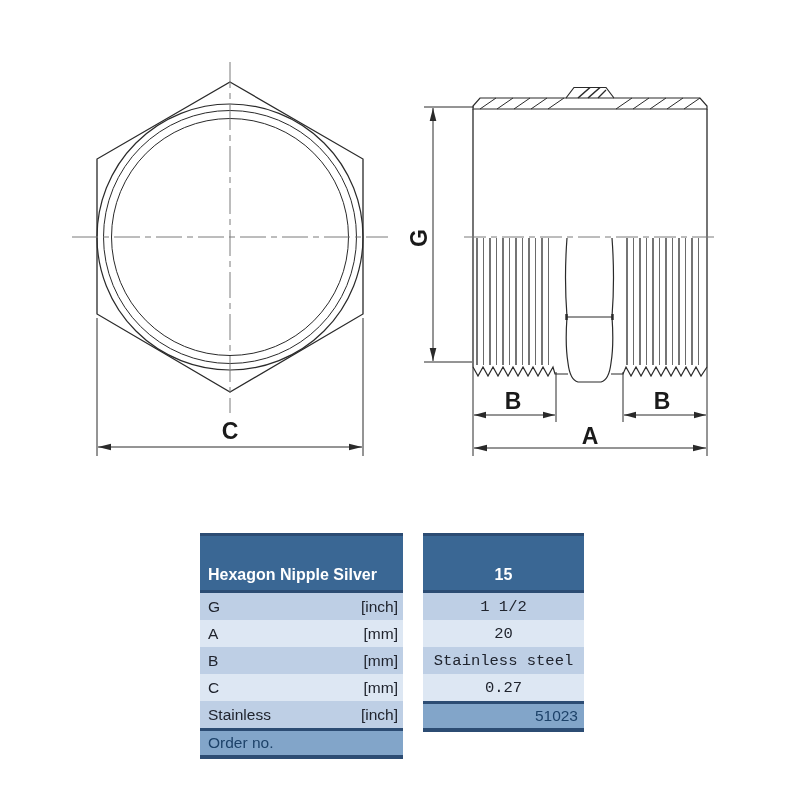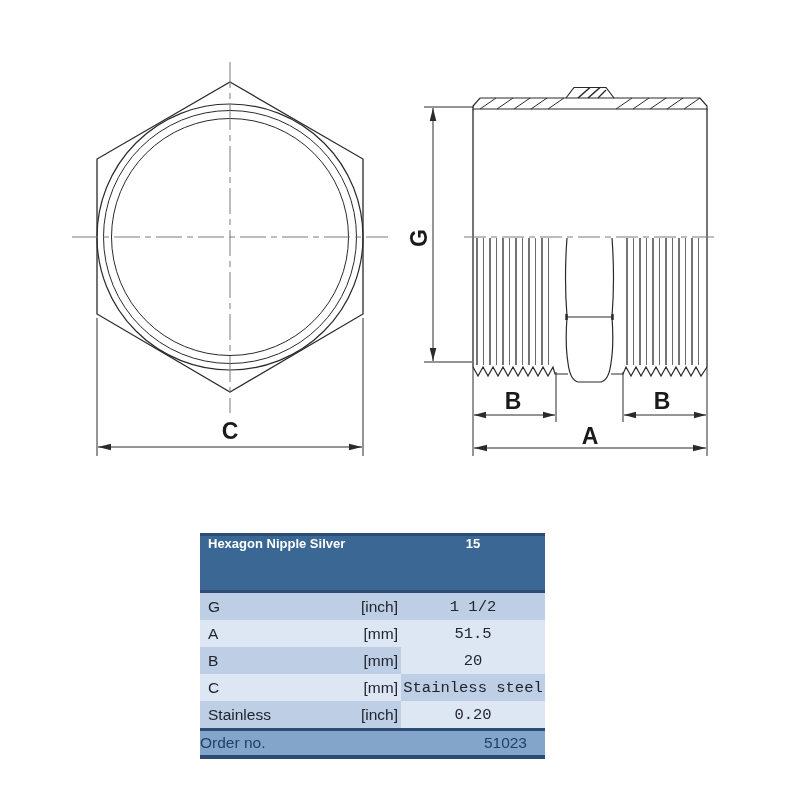--- a/index.html
+++ b/index.html
@@ -4,35 +4,35 @@
 <style>
   html,body{margin:0;padding:0;background:#ffffff;}
   body{font-family:"Liberation Sans", sans-serif;}
   #stage{position:relative;width:800px;height:800px;background:#fff;overflow:hidden;}
   #drawing{position:absolute;left:0;top:0;}
   svg text{font-family:"Liberation Sans", sans-serif;font-weight:bold;font-size:23px;fill:#1a1a1a;}
 
   
   .tbl{position:absolute;font-size:15.5px;color:#20242e;}
   .tbl-left{left:200px;top:533px;width:203px;}
-  .tbl-right{left:401px;top:533px;width:144px;}
+  .tbl-right{left:423px;top:533px;width:161px;}
   .bar-top{height:3px;background:#2c4c73;}
-  .hdr{height:48px;background:#3a6794;display:flex;align-items:flex-start;color:#ffffff;font-weight:bold;font-size:13px;}
+  .hdr{height:48px;background:#3a6794;display:flex;align-items:flex-end;color:#ffffff;font-weight:bold;font-size:16px;}
   .hdr.left{padding:0 0 6px 8px;}
   .hdr.center{justify-content:center;padding-bottom:6px;}
   .bar-sep{height:3px;background:#2c4c73;}
   .row{height:27px;display:flex;align-items:center;}
   .row.odd{background:#becfe5;}
   .row.even{background:#dde7f3;}
   .row.lbl-unit{justify-content:space-between;padding:0 5px 0 8px;}
   .row.val{justify-content:center;font-family:Liberation Mono, monospace;}
   .bar-foot{height:3px;background:#2c4c73;}
   .foot{height:24px;background:#82a5c9;color:#1d4269;display:flex;align-items:center;}
-  .foot.left{text-align:center;}
-  .foot.right{justify-content:flex-end;padding-right:18px;}
+  .foot.left{padding-left:8px;text-align:center;}
+  .foot.right{justify-content:flex-end;padding-right:6px;}
   .bar-bottom{height:4px;background:#2c4c73;}
 </style>
 </head>
 <body>
 
 <div id="stage">
 
   <svg id="drawing" width="800" height="530" viewBox="0 0 800 530">
 
     <g stroke="#2a2a2a" fill="none">
@@ -199,30 +199,27 @@
     <div class="bar-top"></div>
     <div class="hdr center">
       <span>15</span>
     </div>
     <div class="bar-sep"></div>
 
     <div class="row odd val">
       <span>1 1/2</span>
     </div>
     <div class="row even val">
-      <span>51.5</span>
-    </div>
-    <div class="row even val">
       <span>20</span>
     </div>
     <div class="row odd val">
       <span>Stainless steel</span>
     </div>
     <div class="row even val">
-      <span>0.20</span>
+      <span>0.27</span>
     </div>
 
     <div class="bar-foot"></div>
     <div class="foot right">
       <span>51023</span>
     </div>
     <div class="bar-bottom"></div>
   </div>
 
 </div>

